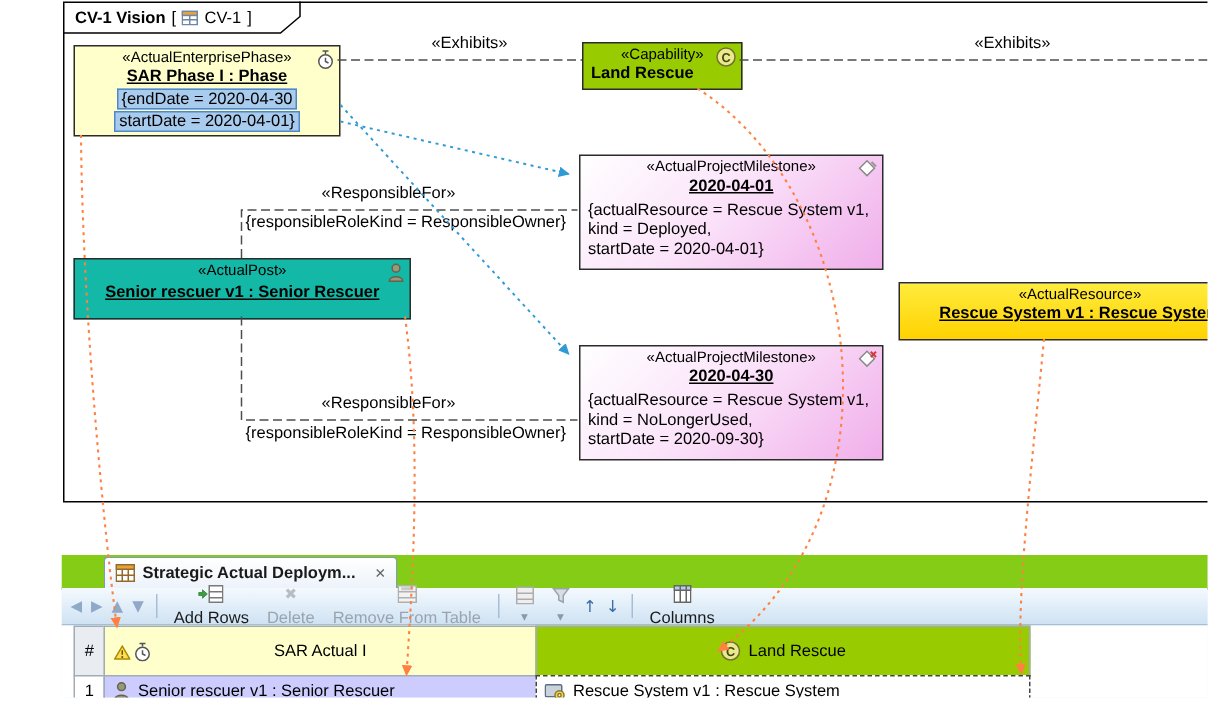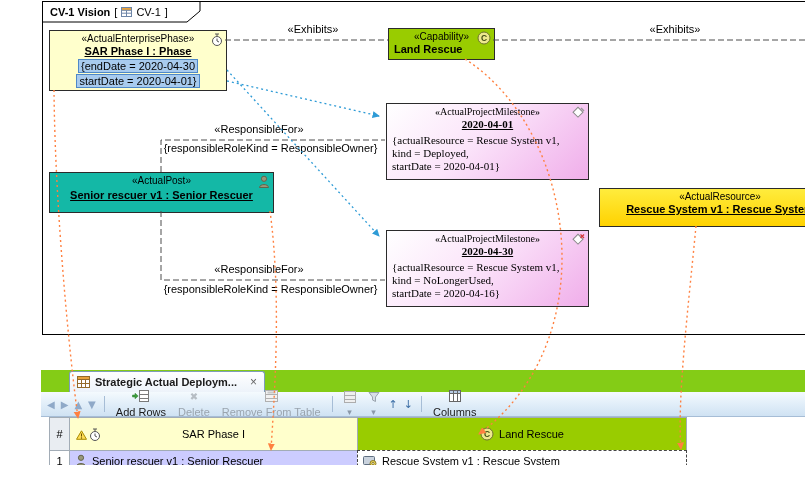--- a/index.html
+++ b/index.html
@@ -11,21 +11,21 @@
   #frame-title{position:absolute;left:7px;top:4px;font-size:11px;color:#000;display:flex;align-items:center;gap:4px;z-index:3;}
   #frame-title .b{font-weight:bold;}
   .node{position:absolute;border:1px solid #2b2b2b;font-size:11px;line-height:13px;text-align:center;color:#000;z-index:2;}
   .node .stereo{font-size:10px;padding-top:1px;}
   .node .nm{font-weight:bold;text-decoration:underline;}
   .corner-icon{position:absolute;top:2px;right:3px;}
   #box-sar{left:8px;top:30px;width:176px;height:59px;background:#FFFFCC;}
   .hl{display:block;width:fit-content;margin:1px auto 0;background:#A8CBEE;border:1px solid #4E88C8;font-size:11px;line-height:12px;padding:0 2px;}
   #box-cap{left:347px;top:28px;width:105px;height:30px;background:#99CC00;}
   #box-cap .nm2{font-weight:bold;text-align:left;padding-left:5px;}
-  #box-m1,#box-m2{width:201px;height:75px;background:linear-gradient(135deg,#ffffff 0%,#FBE4FA 45%,#F0AEEA 100%);font-family:Liberation Serif, serif;}
+  #box-m1,#box-m2{width:201px;height:75px;background:linear-gradient(135deg,#ffffff 0%,#FBE4FA 45%,#F0AEEA 100%);}
   #box-m1{left:345px;top:103px;}
   #box-m2{left:345px;top:230px;}
   .props{text-align:left;padding:3px 4px 0 5px;font-size:11px;line-height:13px;}
   #box-post{left:8px;top:172px;width:223px;height:39px;background:#14b8a6;}
   #box-post .nm{display:block;padding-top:2px;}
   #box-res{left:558px;top:188px;width:240px;height:37px;background:linear-gradient(180deg,#FFEC3D,#FFD200);}
   .con-label{position:absolute;font-size:11px;color:#000;text-align:center;z-index:2;white-space:nowrap;}
   #lbl-exh-l{left:227px;top:23px;width:90px;}
   #lbl-exh-r{left:589px;top:23px;width:90px;}
   #lbl-rf-t{left:173px;top:123px;width:90px;}
@@ -121,21 +121,21 @@
     <svg class="corner-icon" width="14" height="13" viewBox="0 0 14 13">
         <rect x="3.6" y="2.6" width="7" height="7" transform="rotate(45 7 6)" fill="#fff" stroke="#8a8a8a"></rect>
         <line x1="9.5" y1="1.5" x2="13" y2="5" stroke="#D23A3A" stroke-width="1.3"></line>
         <line x1="13" y1="1.5" x2="9.5" y2="5" stroke="#D23A3A" stroke-width="1.3"></line>
       </svg>
     <div class="stereo">«ActualProjectMilestone»</div>
     <div class="nm">2020-04-30</div>
     <div class="props">
       <div>{actualResource = Rescue System v1,</div>
       <div>kind = NoLongerUsed,</div>
-      <div>startDate = 2020-04-16}</div>
+      <div>startDate = 2020-09-30}</div>
     </div>
   </div>
 
   <div class="node" id="box-post">
     <svg class="corner-icon" width="12" height="13" viewBox="0 0 12 13">
         <circle cx="6" cy="3.8" r="2.6" fill="#98987A" stroke="#63634A"></circle>
         <path d="M1.5 12.5 C1.5 8.6 10.5 8.6 10.5 12.5 Z" fill="#98987A" stroke="#63634A"></path>
       </svg>
     <div class="stereo">«ActualPost»</div>
     <span class="nm">Senior rescuer v1 : Senior Rescuer</span>
@@ -241,21 +241,21 @@
               <line x1="5.5" y1="3.5" x2="5.5" y2="6.5" stroke="#6B5500"></line>
               <circle cx="5.5" cy="8" r="0.7" fill="#6B5500"></circle>
             </svg>
           <svg width="12" height="13" viewBox="0 0 12 13">
               <line x1="4" y1="1" x2="8" y2="1" stroke="#555"></line>
               <line x1="6" y1="1" x2="6" y2="3" stroke="#555"></line>
               <circle cx="6" cy="8" r="4.5" fill="#fff" stroke="#555"></circle>
               <path d="M6 5.5 V8 L8 9" fill="none" stroke="#555"></path>
             </svg>
         </span>
-        <div>SAR Phase I</div>
+        <div>SAR Actual I</div>
       </div>
       <div class="cell" id="h-cap">
         <svg width="14" height="14" viewBox="0 0 14 14">
             <circle cx="7" cy="7" r="6" fill="#EDE88D" stroke="#6F7430"></circle>
             <text x="7" y="10" text-anchor="middle" font-size="8.5" font-weight="bold" fill="#3F4A14">C</text>
           </svg>
         <span>Land Rescue</span>
       </div>
       <div class="cell" id="r-num">
         <span>1</span>

